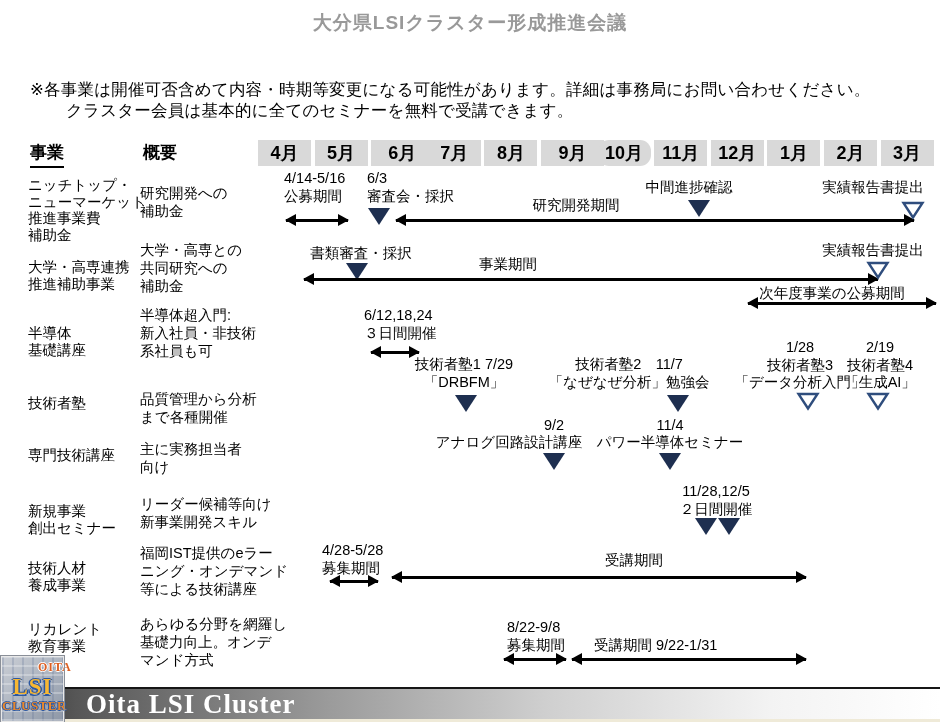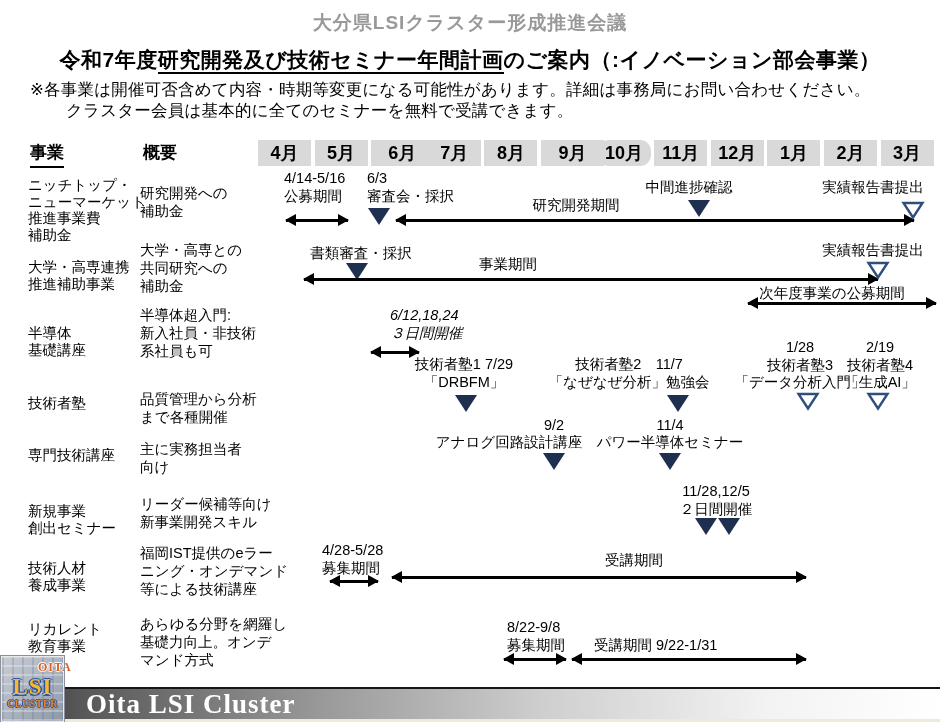--- a/index.html
+++ b/index.html
@@ -31,37 +31,36 @@
         font-family:"Liberation Serif","DejaVu Serif",serif;
         border:1px solid #e9e9e9;outline:1px solid #8a8f98;
         background-image:
           repeating-linear-gradient(0deg, rgba(255,255,255,.28) 0 2px, rgba(0,0,0,0) 2px 9px),
           repeating-linear-gradient(90deg, rgba(80,100,140,.22) 0 2px, rgba(0,0,0,0) 2px 10px),
           linear-gradient(135deg,#c9cdd4 0%,#aab2be 55%,#8e97a6 100%);}
   .logo-oita{margin-top:3px;font-size:12px;font-weight:bold;color:#dd5f22;letter-spacing:1px;
         text-shadow:-1px 0 #fff,1px 0 #fff,0 -1px #fff,0 1px #fff;margin-left:36px;}
   .logo-lsi{font-size:23px;font-weight:bold;color:#f7b733;line-height:23px;letter-spacing:1px;
         text-shadow:-1.5px 0 #2d58a0,1.5px 0 #2d58a0,0 -1.5px #2d58a0,0 1.5px #2d58a0;}
-  .logo-cluster{font-size:10px;font-weight:bold;color:#e8872c;letter-spacing:0.5px;
+  .logo-cluster{font-size:13px;font-weight:bold;color:#e8872c;letter-spacing:0.5px;
         text-shadow:-1px 0 #2d58a0,1px 0 #2d58a0,0 -1px #2d58a0,0 1px #2d58a0;}
   #footer-bar{position:absolute;left:0;top:687px;width:940px;height:32px;z-index:2;box-sizing:border-box;
         border-top:2px solid #161616;
         background:linear-gradient(to right,#2e2e2e 0%,#565656 8%,#9b9b9b 35%,#cfcfcf 58%,#f3f3f3 82%,#fff 100%);}
   #footer-text{position:absolute;left:86px;top:0px;font-family:"Liberation Serif","DejaVu Serif",serif;
         font-size:27px;font-weight:bold;color:#fff;letter-spacing:1px;line-height:30px;}
   #footer-strip{position:absolute;left:0;top:719px;width:940px;height:3px;background:#efead8;z-index:2;}
 </style>
 </head>
 <body>
 
 <div id="page">
 
   <div id="org-title" class="center-text">大分県LSIクラスター形成推進会議</div>
 
-  <div id="main-title" class="center-text"><span>令和7年度</span><span class="ul">研究開発及び技術セミナー年間計画</span><span>のご案内（:イノベーション部会事業）</span></div>
 
   <div id="note1" class="note">※各事業は開催可否含めて内容・時期等変更になる可能性があります。詳細は事務局にお問い合わせください。</div>
   <div id="note2" class="note">クラスター会員は基本的に全てのセミナーを無料で受講できます。</div>
 
   <div id="col-biz" class="colhead">事業</div>
   <div id="col-sum" class="colhead">概要</div>
 
   <div id="month-header">
       <div class="month" style="left: 258px; width: 53px; background: rgb(217, 217, 217);">4月</div>
       <div class="month" style="left: 314.6px; width: 53px; background: rgb(217, 217, 217);">5月</div>
@@ -190,21 +189,21 @@
       <div class="tl-text" style="left: 873px; top: 242px; transform: translateX(-50%);">
         <div>実績報告書提出</div>
       </div>
       <div class="tl-tri" style="left: 866px; top: 261px;"><svg width="24" height="19">
           <polygon points="2.5,2 21.5,2 12,16.5" fill="#ffffff" stroke="#2f4d7d" stroke-width="2.4"></polygon>
         </svg></div>
       <div class="tl-text" style="left: 832px; top: 285px; transform: translateX(-50%);">
         <div>次年度事業の公募期間</div>
       </div>
       <div class="tl-arrow" style="left: 748px; top: 301.5px; width: 188px;"></div>
-      <div class="tl-text left" style="left: 390px; top: 307px; font-style: italic;">
+      <div class="tl-text left" style="left: 364px; top: 307px;">
         <div>6/12,18,24</div>
         <div>３日間開催</div>
       </div>
       <div class="tl-arrow" style="left: 371px; top: 350.5px; width: 48px;"></div>
       <div class="tl-text" style="left: 464px; top: 356px; transform: translateX(-50%);">
         <div>技術者塾1 7/29</div>
         <div>「DRBFM」</div>
       </div>
       <div class="tl-tri" style="left: 454px; top: 394px;"><svg width="24" height="19">
           <polygon points="1,1 23,1 12,18" fill="#1e2f50"></polygon>

